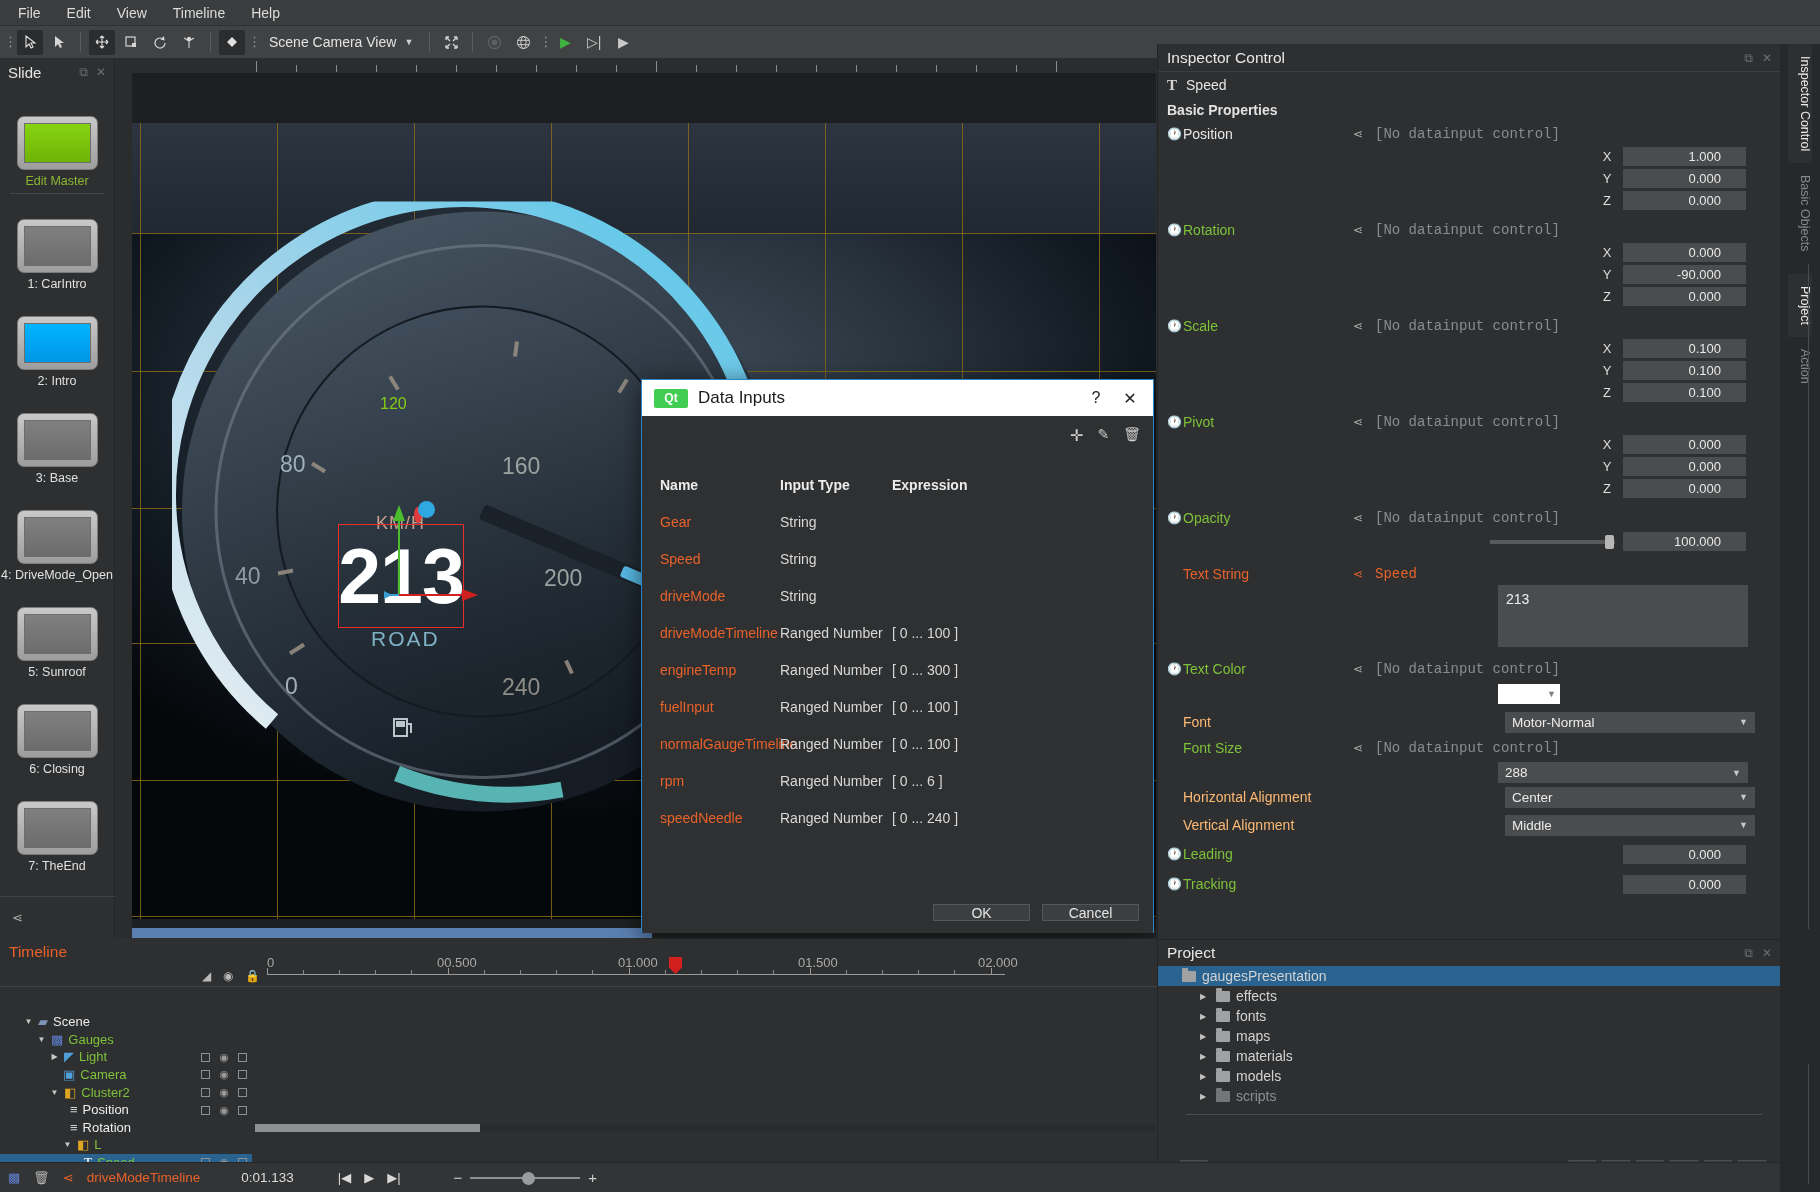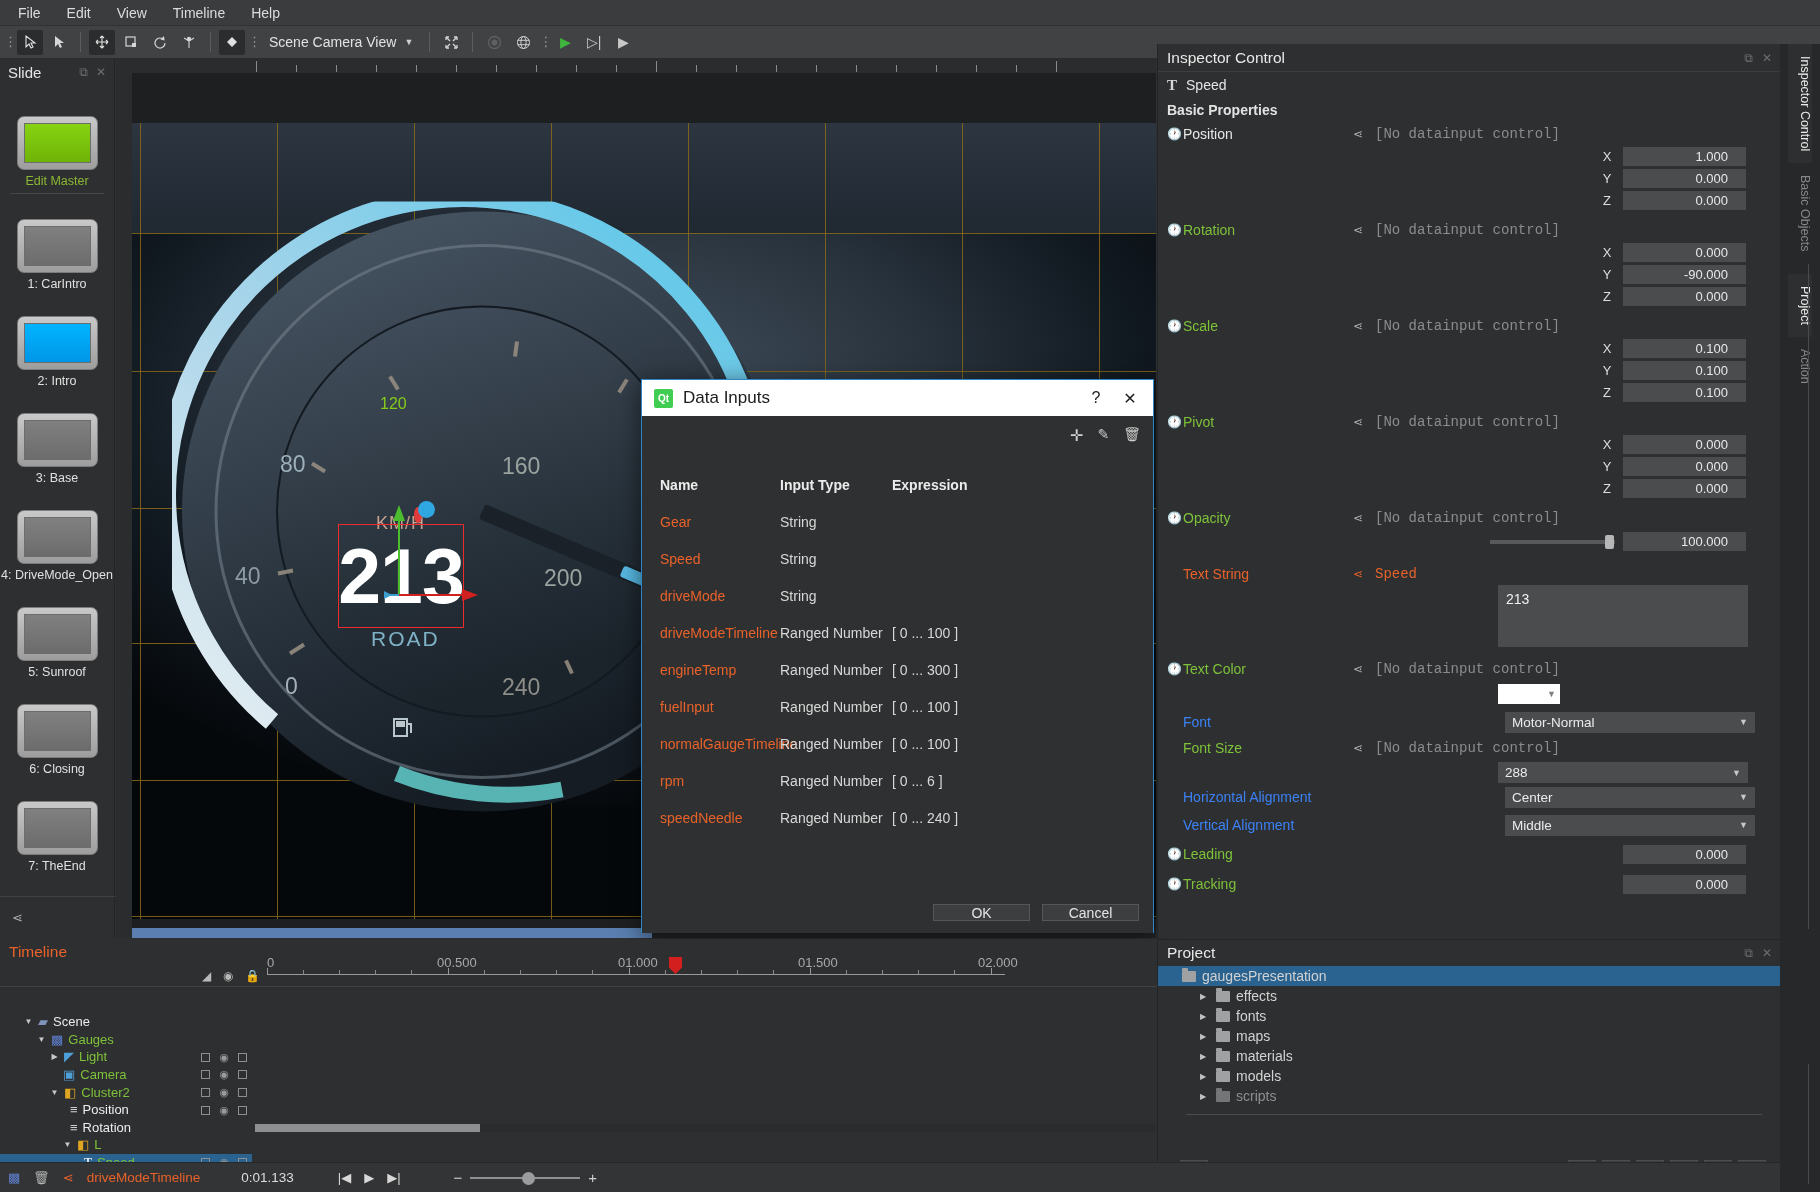--- a/index.html
+++ b/index.html
@@ -63,22 +63,22 @@
   .grid-line { position:absolute; background:#8a6a17; opacity:.85; }
   .sel-box { position:absolute; border:1px solid #ef2b2b; }
   .vp-scroll-h { position:absolute; left:16px; bottom:0; height:10px; background:#232425; width:1024px;}
   .vp-scroll-h .thumbh { height:10px; background:#5a7fb0; width:520px; margin-left:0; }
 
   
   .dlg { position:absolute; left:641px; top:379px; width:513px; height:554px;
          border:1px solid #2d85c8; background:#2f3031; box-shadow:0 4px 22px rgba(0,0,0,.55); }
   .dlg-title { height:36px; background:#ffffff; display:flex; align-items:center;
                padding:0 6px 0 12px; }
-  .dlg-title .qtlogo { width:19px; height:19px; background:#41cd52; border-radius:2px;
-                       color:#fff; font-size:10px; font-weight:bold; display:flex;
+  .dlg-title .qtlogo { width:34px; height:19px; background:#41cd52; border-radius:2px;
+                       color:#fff; font-size:12px; font-weight:bold; display:flex;
                        align-items:center; justify-content:center; margin-right:10px; }
   .dlg-title .t { color:#1b1b1b; font-size:17px; flex:1; }
   .dlg-title .b { width:34px; height:30px; display:flex; align-items:center; justify-content:center;
                   color:#202020; font-size:16px; cursor:default;}
   .dlg-body { position:relative; height:517px; background:#2f3031; }
   .dlg-tools { position:absolute; right:12px; top:10px; display:flex; gap:14px;
                color:#cfcfcf; font-size:16px; }
   .grid-tbl { position:absolute; left:18px; top:50px; right:10px; }
   .grid-row { display:flex; height:37px; align-items:center; }
   .grid-row .c1 { width:120px; }
@@ -109,35 +109,35 @@
   .prop-head .lbl { width:170px; font-size:14px; }
   .prop-head .lbl.green { color:#7ec13a; }
   .prop-head .lbl.white { color:#e7e7e7; }
   .prop-head .lbl.orange { color:#e8622a; }
   .prop-head .dico { width:22px; color:#b0b0b0; font-size:12px; }
   .prop-head .dtxt { font-size:14px; color:#8a8c8e;font-family:Liberation Mono, monospace; }
   .prop-head .dtxt.orange { color:#e8622a; }
   .xyz { display:flex; align-items:center; justify-content:flex-end; height:22px; padding-right:34px; }
   .xyz .ax { width:16px; text-align:center; font-size:13px; color:#dedede; margin-right:8px;}
   .field { width:123px; height:19px; background:#4a4c4e; color:#e8e8e8; font-size:13px;
-           text-align:right; padding-right:18px; line-height:19px; }
+           text-align:right; padding-right:25px; line-height:19px; }
   .slider-row { display:flex; align-items:center; justify-content:flex-end; padding-right:34px; height:24px; gap:0;}
   .slider { width:125px; height:19px; position:relative; margin-right:8px;}
   .slider .track { position:absolute; top:8px; left:0; width:125px; height:4px; background:#58595b; }
   .slider .knob { position:absolute; top:3px; left:115px; width:9px; height:14px; background:#b6b6b6; border-radius:2px;}
   .textarea { width:250px; height:62px; background:#4a4c4e; color:#f0f0f0; font-size:14px;
               padding:6px 0 0 8px; margin-left:331px;}
   .colorbox { width:62px; height:20px; background:#ffffff; margin-left:331px;
               display:flex; align-items:center; justify-content:flex-end; padding-right:4px;}
   .colorbox .cv { color:#808080; font-size:9px; }
   .combo { width:250px; height:21px; background:#4a4c4e; color:#ebebeb; font-size:13.5px;
            display:flex; align-items:center; padding:0 7px; justify-content:space-between; }
   .combo .cv-caret { font-size:9px; color:#c8c8c8; }
   .inline-row { display:flex; align-items:center; height:28px; padding-left:9px; }
-  .inline-row .lbl { width:170px; font-size:14px; color:#3b82f6; }
+  .inline-row .lbl { width:170px; font-size:14px; color:#fdba74; }
   .inline-row .spacer { width:152px; }
   .num-right { display:flex; align-items:center; height:30px; padding-left:9px; }
   .num-right .clock { width:16px; color:#9aa0a0; font-size:12px; }
   .num-right .lbl { width:170px; font-size:14px; color:#7ec13a;}
   .num-right .fill { flex:1; }
 
   
   .project { position:absolute; left:1157px; top:939px; width:623px; height:253px; background:#2e2f30;
              border-left:1px solid #232425; border-top:1px solid #242526;}
   .proj-hdr { height:26px; display:flex; align-items:center; justify-content:space-between;

